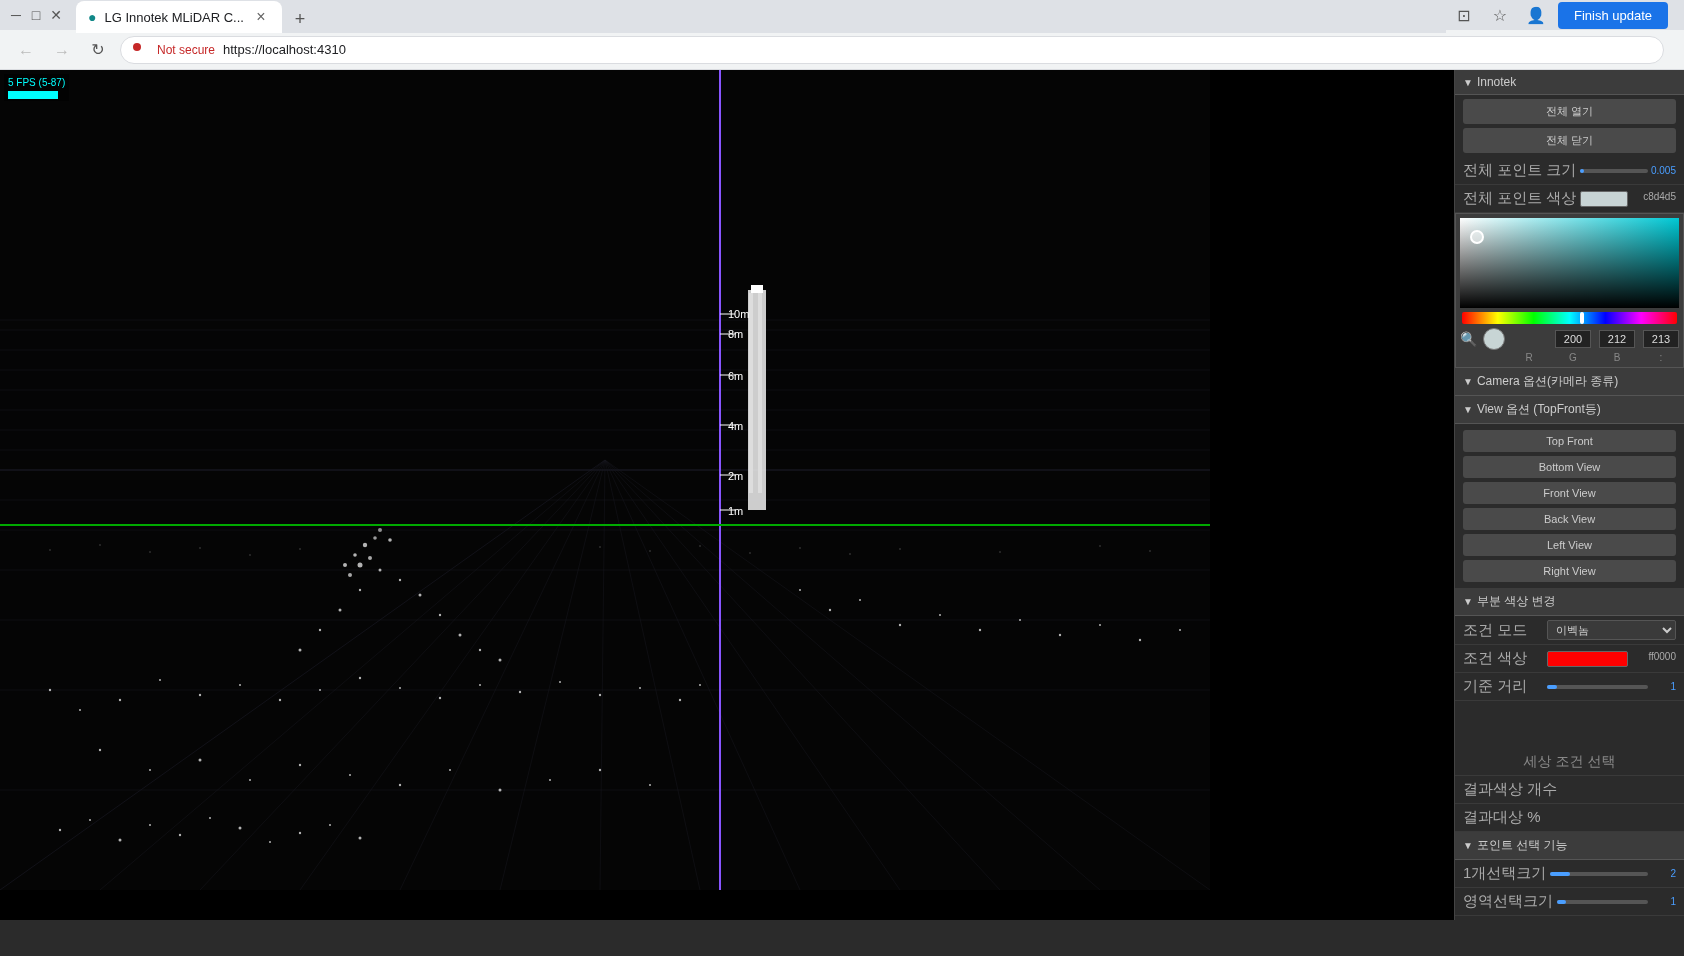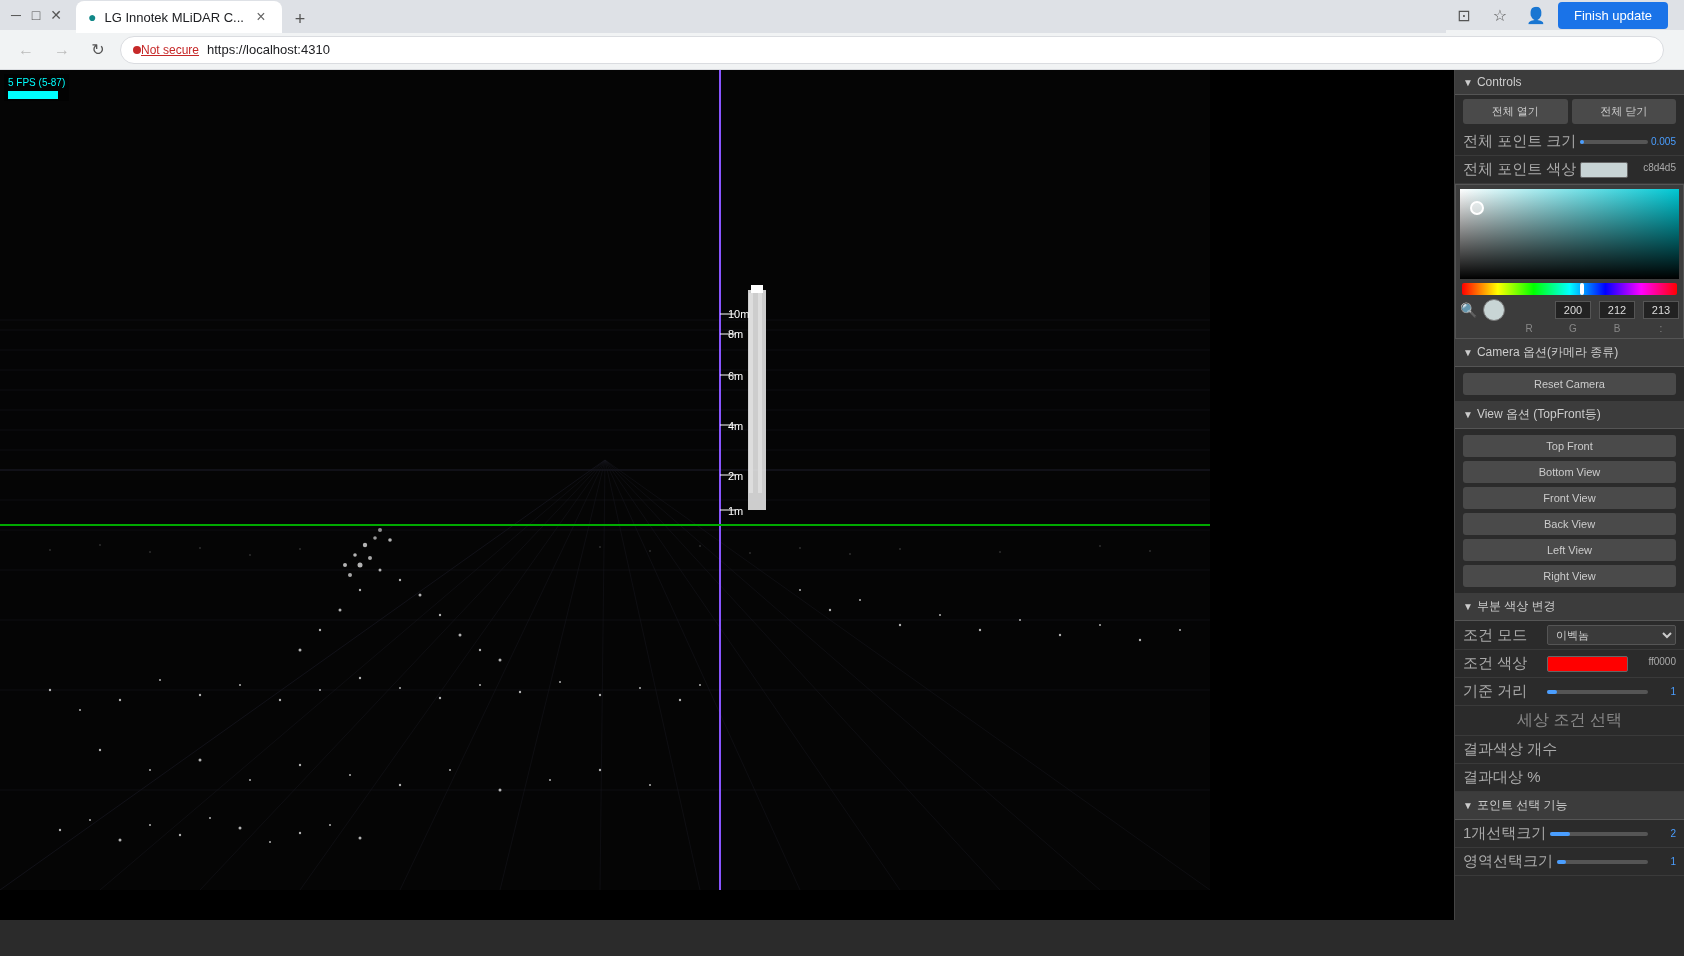--- a/index.html
+++ b/index.html
@@ -91,25 +91,24 @@
       border: 1px solid #dadce0;
       border-radius: 14px;
       display: flex;
       align-items: center;
       padding: 0 12px;
       gap: 8px;
       font-size: 13px;
     }
     .not-secure {
       display: flex;
-      align-items: center;
-      gap: 0;
+      align-items: flex-start;
+      gap: 16px;
       color: #c62828;
       font-size: 12px;
-      text-decoration: underline;
     }
     .not-secure-dot {
       width: 8px; height: 8px;
       background: #c62828;
       border-radius: 50%;
     }
     .url-text {
       color: #202124;
       font-size: 13px;
     }
@@ -220,20 +219,21 @@
       font-size: 11px;
       cursor: pointer;
       text-align: center;
       margin: 2px 0;
     }
 
     .panel-btns-row {
       display: flex;
       gap: 4px;
       padding: 4px 8px;
+      flex-direction: column;
     }
     .panel-btns-row .panel-btn {
       margin: 0;
     }
 
     .input-with-value {
       display: flex;
       align-items: center;
       flex: 1;
       gap: 0;
@@ -597,21 +597,21 @@
         <circle cx="330" cy="755" r="1"></circle>
           <circle cx="360" cy="768" r="1.5"></circle>
       </g>
     </svg>
   </div>
 
   <div class="side-panel">
 
     <div class="panel-section-header">
       <span class="chevron">▼</span>
-      <span>Controls</span>
+      <span>Innotek</span>
     </div>
 
     <div class="panel-btns-row">
       <button class="panel-btn">전체 열기</button>
       <button class="panel-btn">전체 닫기</button>
     </div>
 
     <div class="panel-row">
       <span class="panel-row-label">전체 포인트 크기</span>
       <div class="input-with-value">
@@ -661,23 +661,20 @@
         <span class="rgb-label">:</span>
       </div>
     </div>
 
     <div class="panel-section-header">
       <span class="chevron">▼</span>
       <span>Camera 옵션(카메라 종류)</span>
     </div>
 
 
-    <div class="section-btn-full">
-      <button class="panel-btn">Reset Camera</button>
-    </div>
 
     <div class="panel-section-header">
       <span class="chevron">▼</span>
       <span>View 옵션 (TopFront등)</span>
     </div>
 
     <div class="section-btn-full">
       <button class="panel-btn">Top Front</button>
       <button class="panel-btn">Bottom View</button>
       <button class="panel-btn">Front View</button>
@@ -711,21 +708,21 @@
       <span class="panel-row-label">기준 거리</span>
       <div class="input-with-value">
         <div class="slider-track">
           <div class="slider-fill" style="width: 10%;"></div>
         </div>
         <span class="value-badge">1</span>
       </div>
     </div>
 
     <div class="panel-row">
-      <span style="font-size:16px;color:#888;text-align:center;width:100%;">세상 조건 선택</span>
+      <span style="font-size:14px;color:#888;text-align:center;width:100%;margin-top:48px;">세상 조건 선택</span>
     </div>
 
     <div class="panel-row">
       <span class="panel-row-label">결과색상 개수</span>
       <span class="panel-row-value"></span>
     </div>
 
     <div class="panel-row">
       <span class="panel-row-label">결과대상 %</span>
       <span class="panel-row-value"></span>

